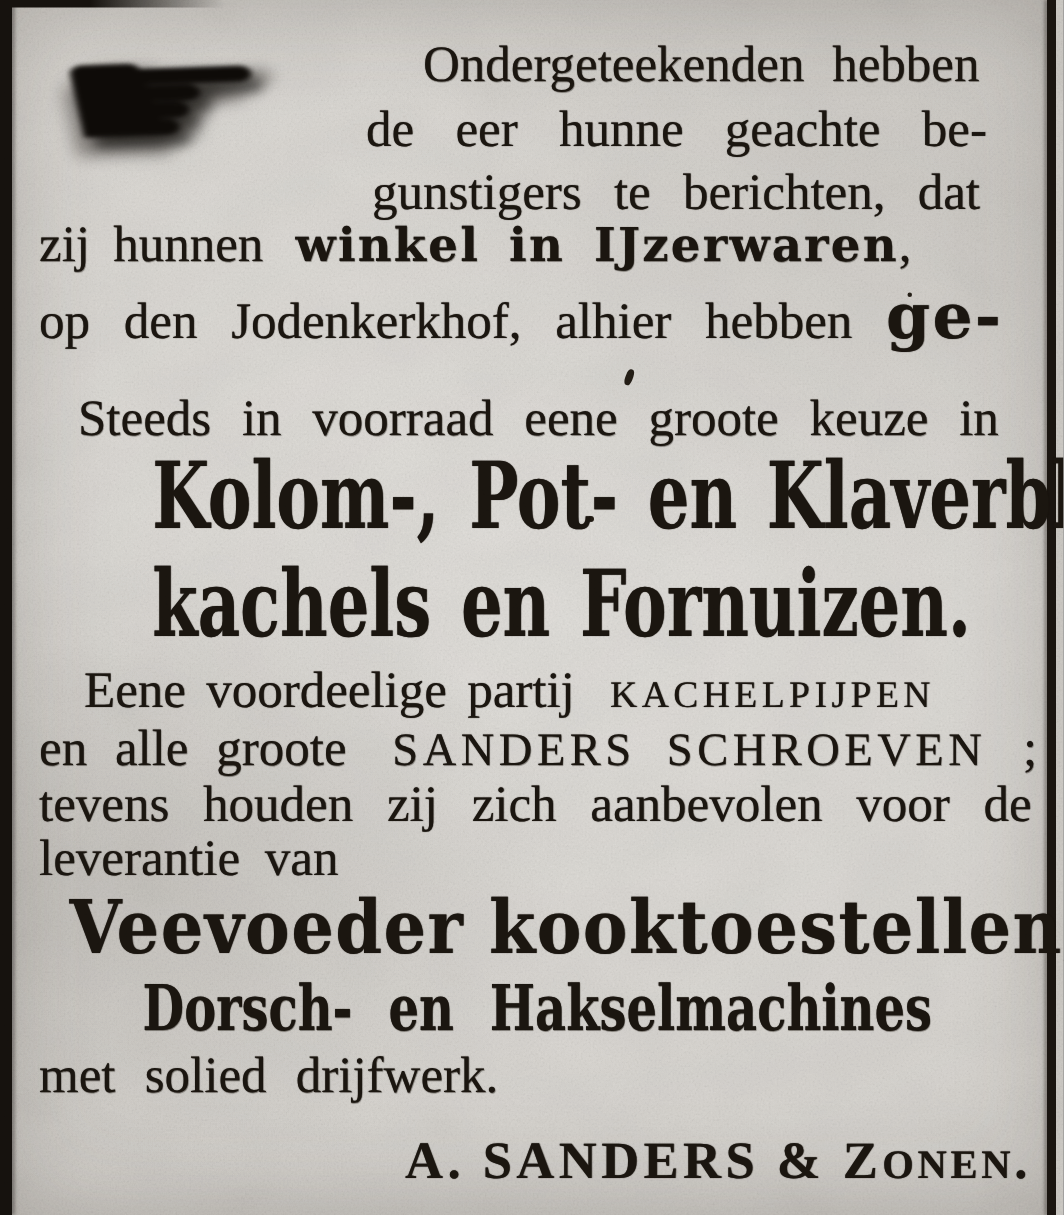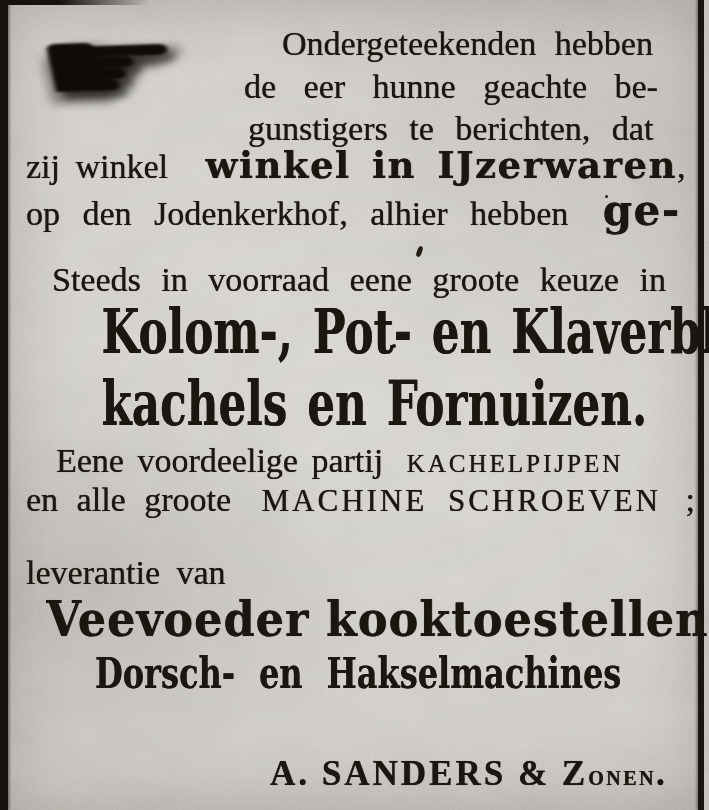--- a/index.html
+++ b/index.html
@@ -46,52 +46,54 @@
   <div class="speck" style="left:392px;top:344px;width:4px;height:4px;"></div>
   <div class="speck" style="left:605px;top:195px;width:3px;height:3px;"></div>
 
   <span class="manicule">☛</span>
 
   <div class="ln t34" style="top:26px;left:282px;word-spacing:10px;">Ondergeteekenden hebben</div>
   <div class="ln t34" style="top:111px;left:248px;word-spacing:13px;">gunstigers te berichten, dat</div>
   <div class="ln t34" style="top:69px;left:244px;word-spacing:19px;">de eer hunne geachte be-</div>
 
   <div class="ln t34" style="top:146px;left:26px;word-spacing:7px;">
-    <span>zij winkel</span>
-    <span class="fat" style="font-size:37px;margin-left:22px;">winkel in IJzerwaren</span><span>,</span>
+    <span>zij hunnen</span>
+    <span class="fat" style="font-size:31px;margin-left:6px;">winkel in IJzerwaren</span><span>,</span>
   </div>
 
   <div class="ln t34" style="top:189px;left:26px;word-spacing:14px;">
     <span>op den Jodenkerkhof, alhier hebben</span>
-    <span class="fat" style="font-size:42px;margin-left:12px;">ge-</span>
+    <span class="fat" style="font-size:42px;margin-left:0;">ge-</span>
   </div>
 
 
   <div class="ln t34" style="top:262px;left:52px;word-spacing:12px;">Steeds in voorraad eene groote keuze in</div>
 
   <div class="ln headline" style="top:299px;left:30px;width:650px;font-size:56px;transform:scale(.78,1.1);transform-origin:center top;word-spacing:6px;">Kolom-, Pot- en Klaverblad-</div>
   <div class="ln headline" style="top:371px;left:30px;width:650px;font-size:56px;transform:scale(.78,1.1);transform-origin:center top;word-spacing:6px;">kachels en Fornuizen.</div>
 
   <div class="ln t34" style="top:443px;left:56px;word-spacing:5px;">
     <span>Eene voordeelige partij</span>
     <span class="caps" style="font-size:25px;margin-left:10px;margin-top:26px;">KACHELPIJPEN</span>
   </div>
   <div class="ln t34" style="top:482px;left:26px;word-spacing:10px;">
     <span>en alle groote</span>
-    <span class="caps" style="font-size:31px;margin-left:12px;">MACHINE SCHROEVEN</span>
+    <span class="caps" style="font-size:31px;margin-left:12px;">SANDERS SCHROEVEN</span>
     <span style="margin-left:6px;">;</span>
   </div>
+  <div class="ln t34" style="top:519px;left:26px;word-spacing:14px;">tevens houden zij zich aanbevolen voor de</div>
   <div class="ln t34" style="top:555px;left:26px;word-spacing:8px;">leverantie van</div>
 
   <div class="ln headline" style="top:593px;left:30px;width:650px;font-size:47px;transform:scale(.95,1.05);transform-origin:center top;letter-spacing:1px;">Veevoeder kooktoestellen,</div>
   <div class="ln headline" style="top:651px;left:30px;width:650px;font-size:40px;transform:scale(.8,1.05);transform-origin:center top;word-spacing:16px;">Dorsch- en Hakselmachines</div>
 
+  <div class="ln t34" style="top:700px;left:26px;word-spacing:11px;">met solied drijfwerk.</div>
 
   <div class="ln" style="top:756px;left:270px;font-size:35px;font-weight:700;letter-spacing:3px;">
-    <span>A. SANDERS &amp; Z</span><span style="font-size:20px;letter-spacing:2.5px;">ONEN</span><span>.</span>
+    <span>A. SANDERS &amp; Z</span><span style="font-size:27px;letter-spacing:2.5px;">ONEN</span><span>.</span>
   </div>
 
   <svg class="grain" width="709" height="810">
     <filter id="gFine">
       <feTurbulence type="fractalNoise" baseFrequency="0.75" numOctaves="3" seed="11" stitchTiles="stitch"></feTurbulence>
       <feColorMatrix type="saturate" values="0"></feColorMatrix>
     </filter>
     <filter id="gBlotch">
       <feTurbulence type="fractalNoise" baseFrequency="0.018 0.025" numOctaves="2" seed="4" stitchTiles="stitch"></feTurbulence>
       <feColorMatrix type="saturate" values="0"></feColorMatrix>

